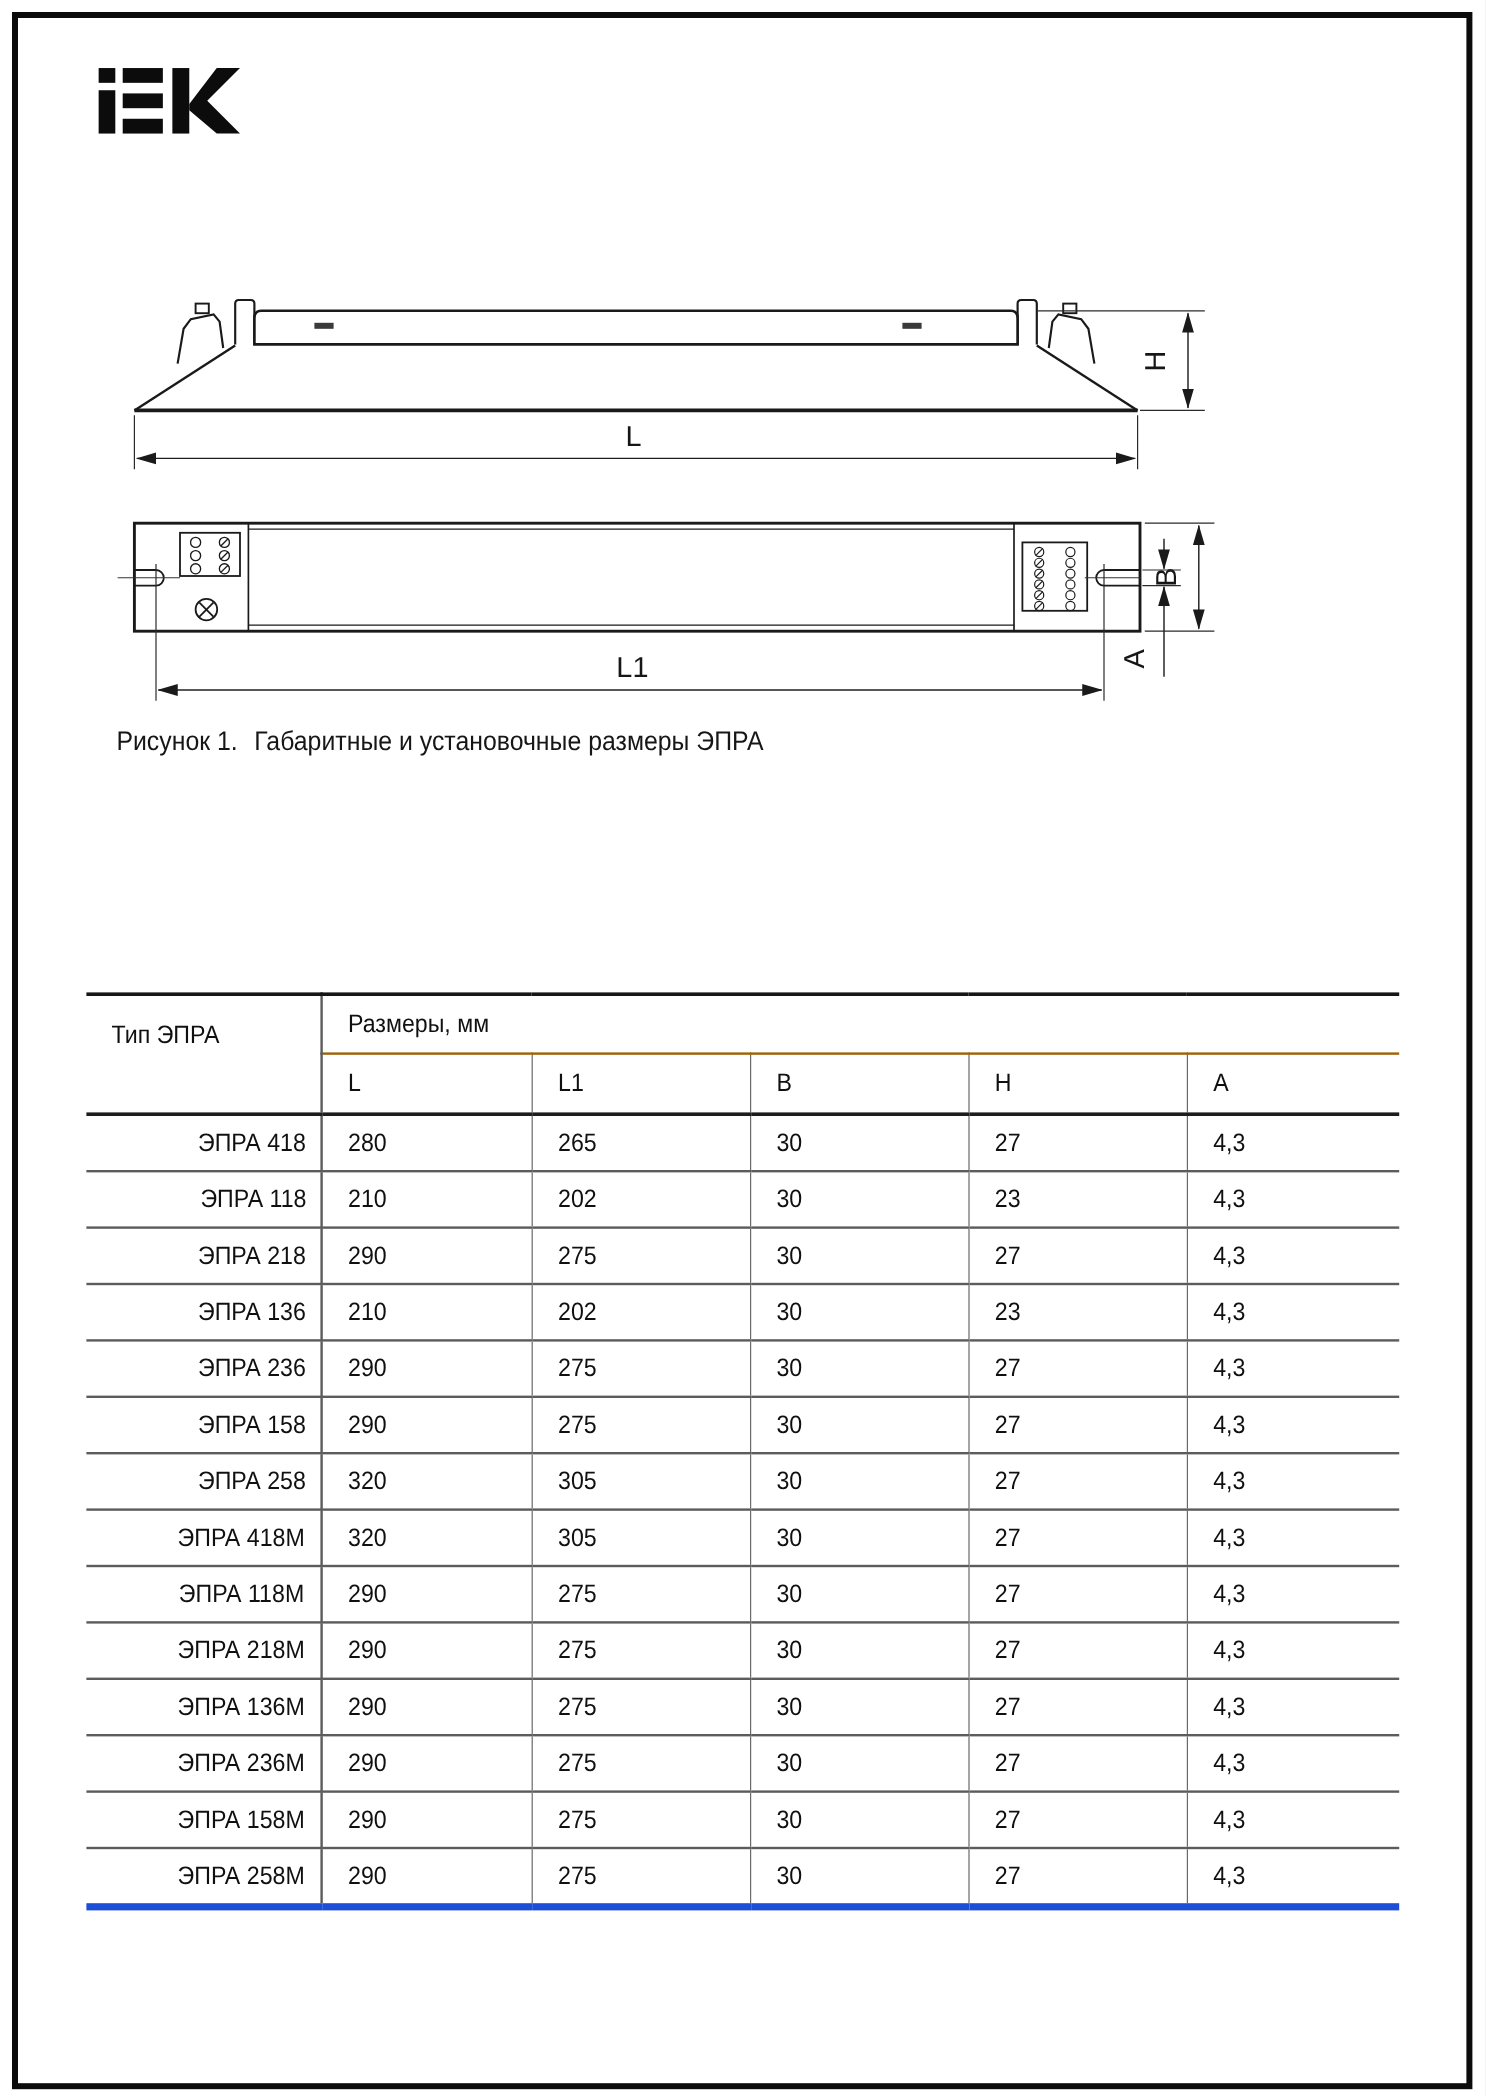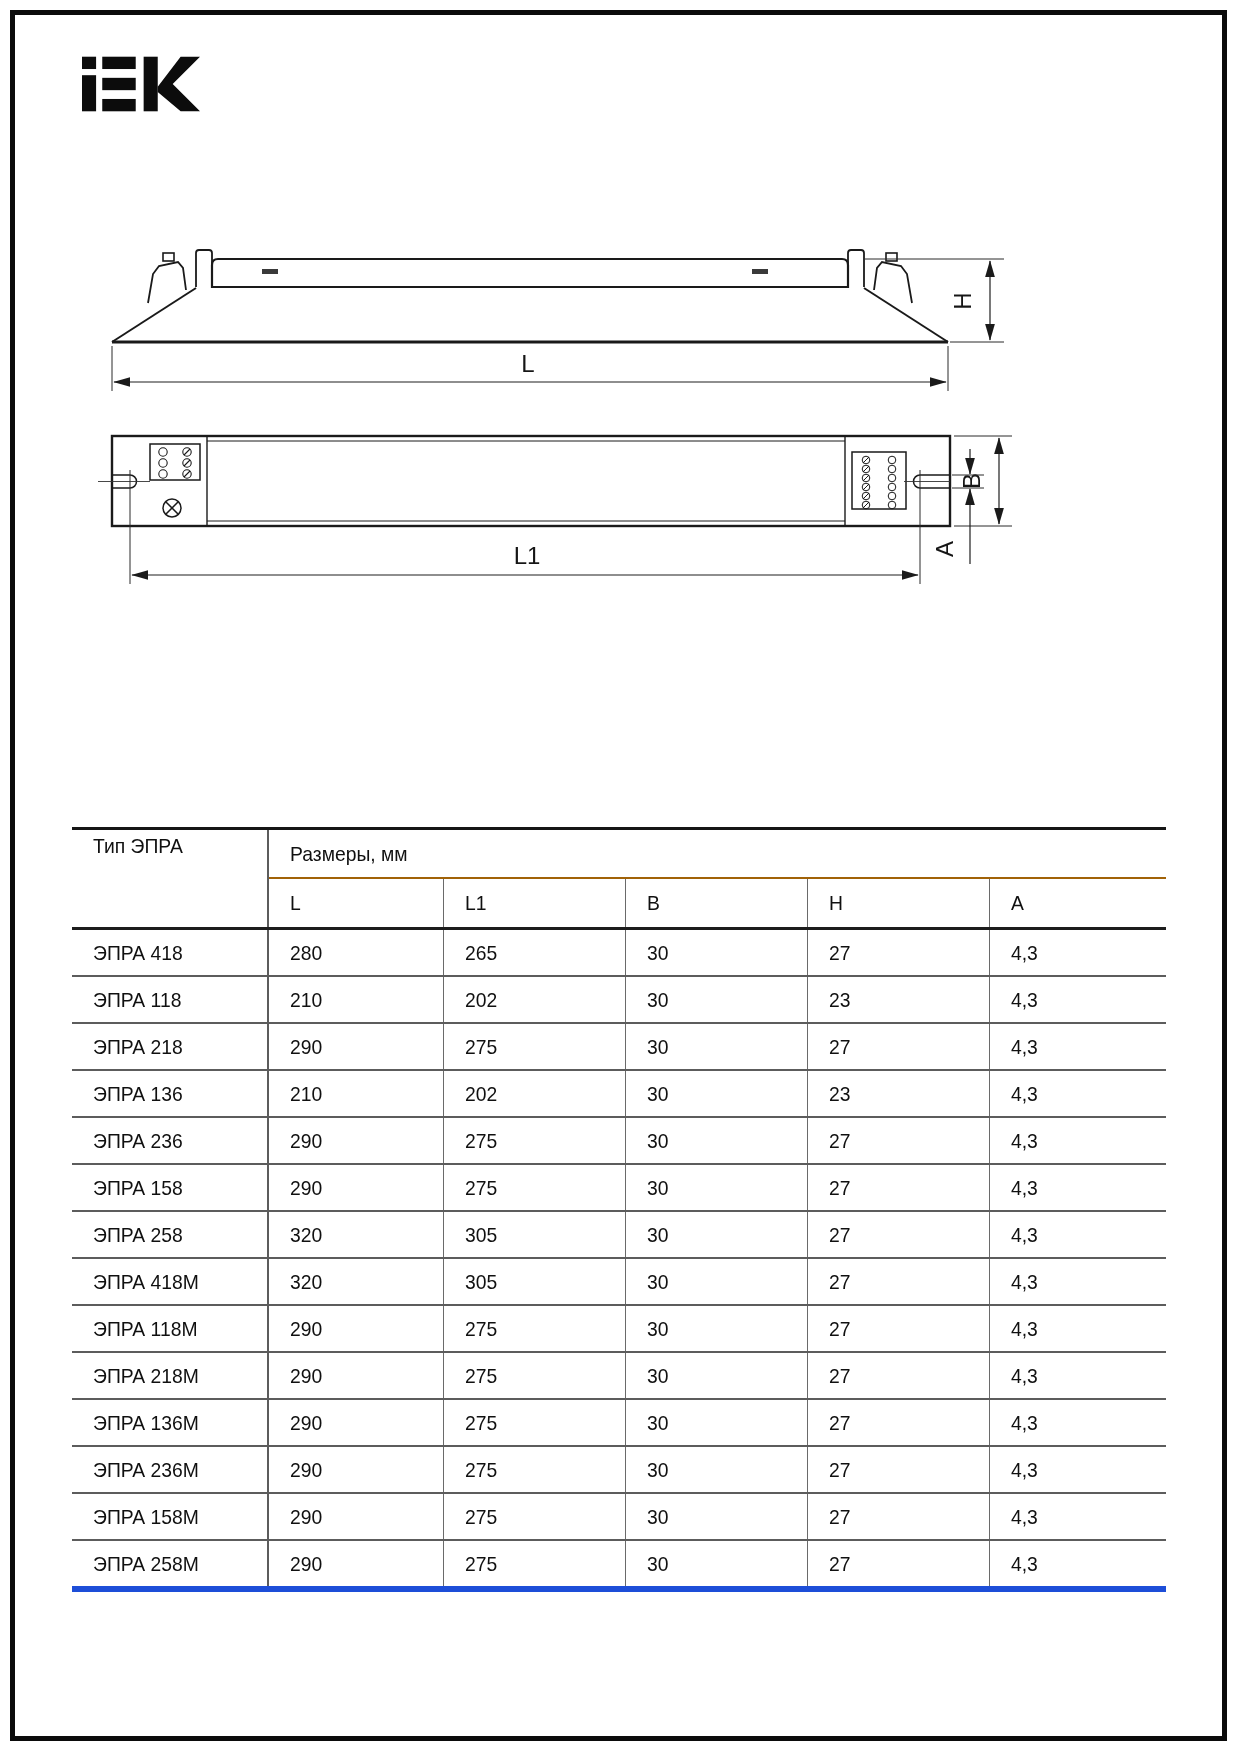--- a/index.html
+++ b/index.html
@@ -25,33 +25,33 @@
     position:absolute; left:72px; top:827px; width:1094px;
     border-collapse:collapse; table-layout:fixed;
     border-top:3px solid #161616;
     font-size:21px; color:#101010;
   }
   .spec-table th, .spec-table td {
     font-weight:normal; text-align:left; padding:0 4px 0 21px;
     vertical-align:middle; overflow:hidden; white-space:nowrap;
   }
   .spec-table th.cell-type {
-    vertical-align:top; padding-top:4px;
+    vertical-align:top; padding-top:21px;
     border-right:2px solid #5c5c5c;
     border-bottom:3px solid #1d1d1d;
   }
   .spec-table th.cell-sizes { height:47px; border-bottom:2px solid #a16207; }
   .spec-table tr.h2 th {
     height:48px; border-right:1.5px solid #6a6a6a; border-bottom:3px solid #1d1d1d;
   }
   .spec-table tr.h2 th:last-child { border-right:none; }
   .spec-table tbody td {
     height:45px; border-right:1.5px solid #6a6a6a; border-bottom:2px solid #5c5c5c;
   }
-  .spec-table tbody td:first-child { border-right:2px solid #5c5c5c; }
+  .spec-table tbody td:first-child { border-right:2px solid #5c5c5c;text-align:right; }
   .spec-table tbody td:last-child { border-right:none; }
   .spec-table tbody tr:last-child td { border-bottom:6px solid #1d4ed8; }
   
   .dwg { stroke:#1a1a1a; fill:none; }
   .dwg-fill { fill:#ffffff; stroke:#1a1a1a; }
   .dim { stroke:#1f1f1f; stroke-width:1.2; fill:none; }
   .ext { stroke:#2a2a2a; stroke-width:1; fill:none; }
   .cl  { stroke:#333; stroke-width:0.9; fill:none; }
   .dim-text { font-family:"Liberation Sans","DejaVu Sans",sans-serif; font-size:24px; fill:#161616; }
 </style>
@@ -192,20 +192,25 @@
     </g>
 
     <g>
       <line class="ext" x1="130" y1="470" x2="130" y2="584"></line>
       <line class="ext" x1="920" y1="470" x2="920" y2="584"></line>
       <line class="dim" x1="132" y1="575" x2="918" y2="575" marker-start="url(#arr)" marker-end="url(#arr)"></line>
       <text class="dim-text" x="527" y="564" text-anchor="middle">L1</text>
     </g>
   </svg>
 
+  <div class="caption">
+    <span class="cond">
+      <span class="cap-label">Рисунок 1.</span><span>Габаритные и установочные размеры ЭПРА</span>
+    </span>
+  </div>
 
   <table class="spec-table">
     <colgroup>
       <col style="width:196px">
         <col style="width:175px">
         <col style="width:182px">
       <col style="width:182px">
         <col style="width:182px">
         <col style="width:177px">
     </colgroup>

